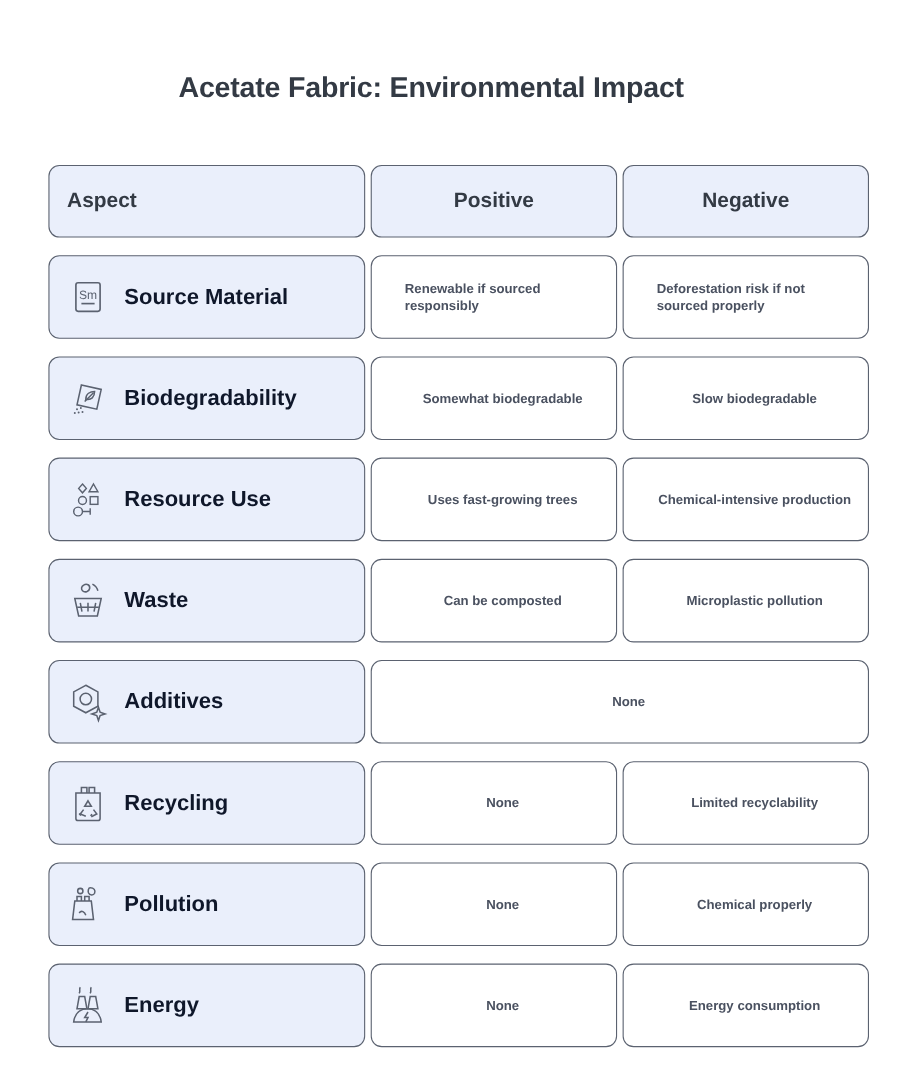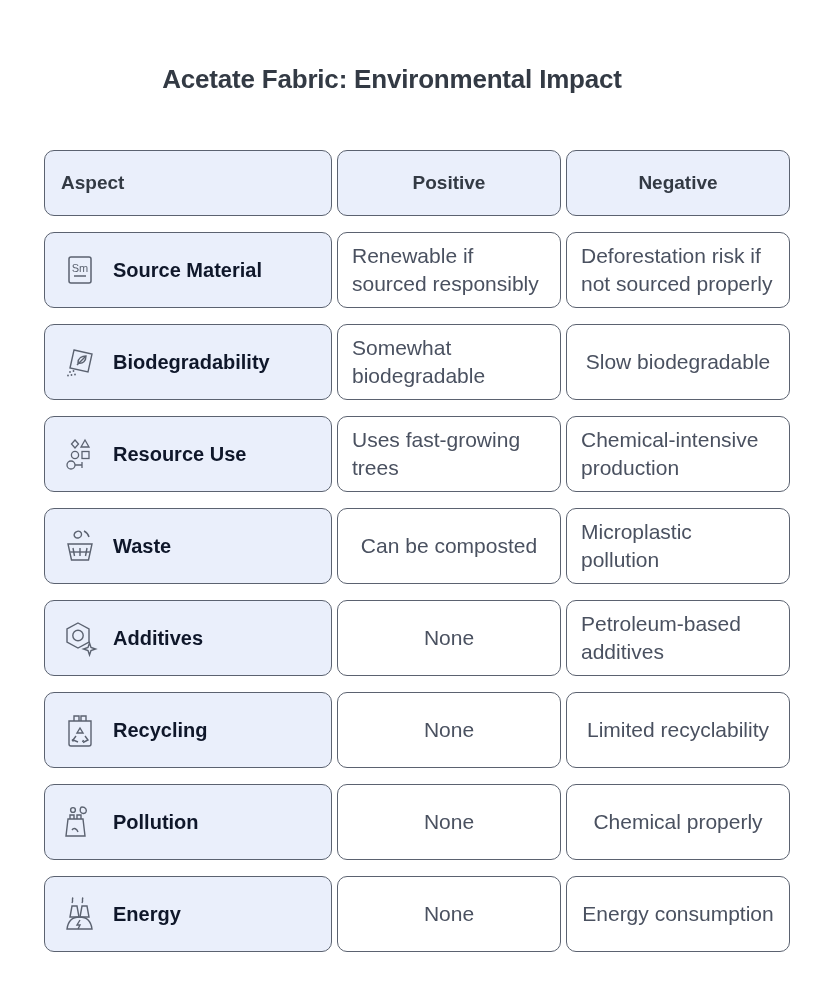--- a/index.html
+++ b/index.html
@@ -82,24 +82,25 @@
   .row.body .cell {
     height: 76px;
   }
   .aspect-label {
     font-size: 20px;
     font-weight: bold;
     color: #0f172a;
     line-height: 1.15;
   }
   .value-text {
-    font-size: 21px;
-    font-weight: normal;
+    font-size: 12px;
+    font-weight: bold;
     color: #4a5160;
     line-height: 1.35;
+    margin-left: 16px;
   }
   .icon {
     width: 38px;
     height: 38px;
     min-width: 38px;
     display: flex;
     align-items: flex-start;
     justify-content: center;
   }
   .icon svg {
@@ -222,23 +223,20 @@
             <path d="M17 4 L28 10 L28 23 L17 29 L6 23 L6 10 Z"></path>
             <circle cx="17" cy="16.5" r="5.2"></circle>
             <path d="M28.5 24 L30 28.5 L34.5 30 L30 31.5 L28.5 36 L27 31.5 L22.5 30 L27 28.5 Z"></path>
           </svg>
         </span>
         <span class="aspect-label">Additives</span>
       </div>
       <div class="cell value">
         <span class="value-text">None</span>
       </div>
-      <div class="cell value">
-        <span class="value-text">Petroleum-based additives</span>
-      </div>
     </div>
 
     <div class="row body">
       <div class="cell aspect">
         <span class="icon">
           <svg viewBox="0 0 38 38" fill="none" stroke="#5b6270" stroke-width="1.4">
             <path d="M8 10 L8 33 C8 34 9 35 10 35 L28 35 C29 35 30 34 30 33 L30 10 Z"></path>
             <path d="M13 10 L13 5 L18 5 L18 10 M20 10 L20 5 L25 5 L25 10"></path>
             <path d="M19 17 L22 22 L16 22 Z"></path>
             <path d="M15 25 L12 29 L17 31"></path>

